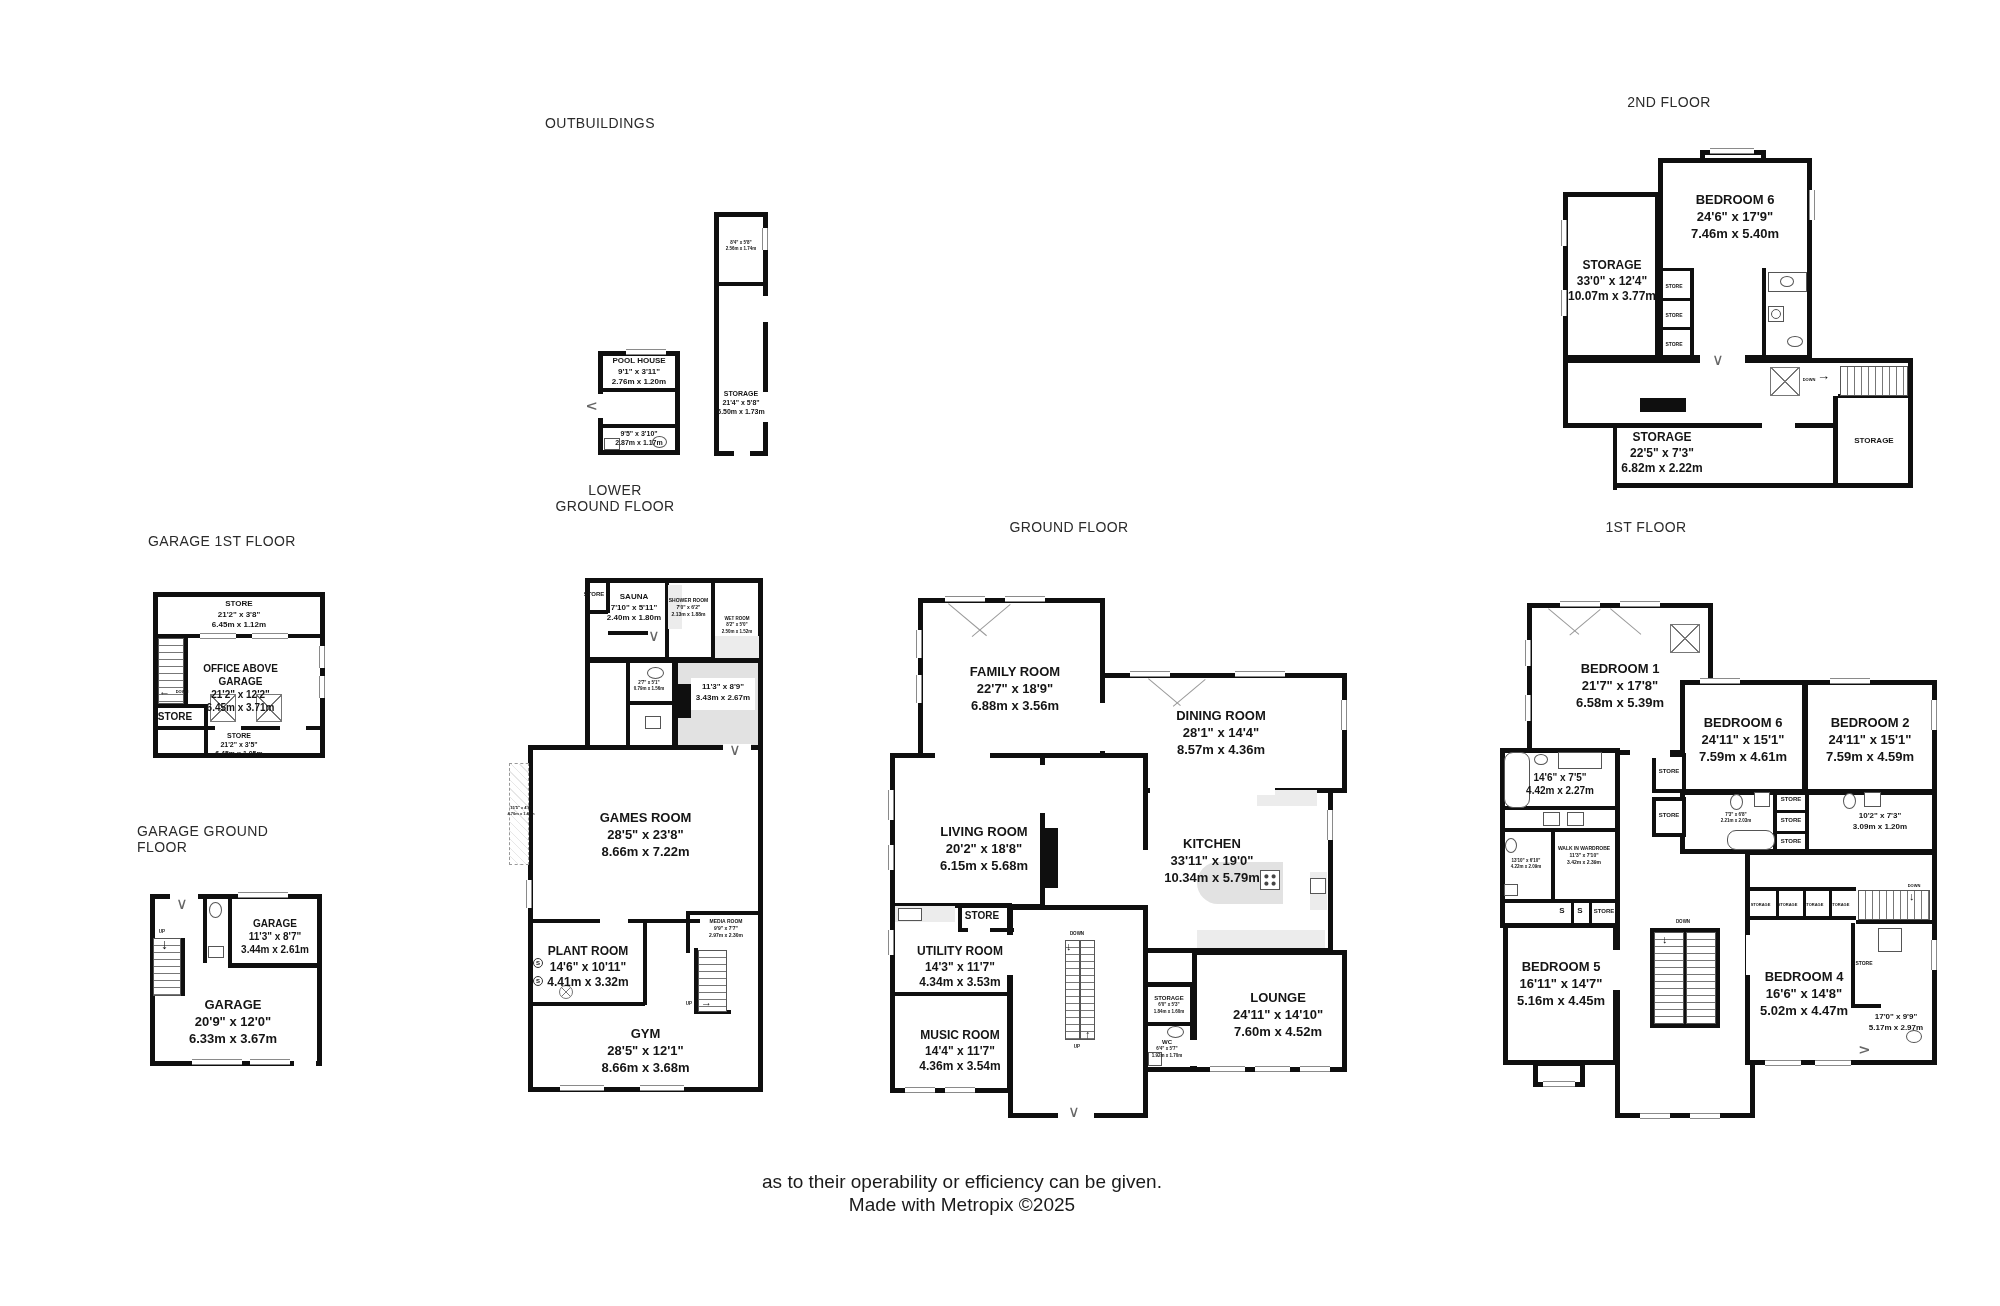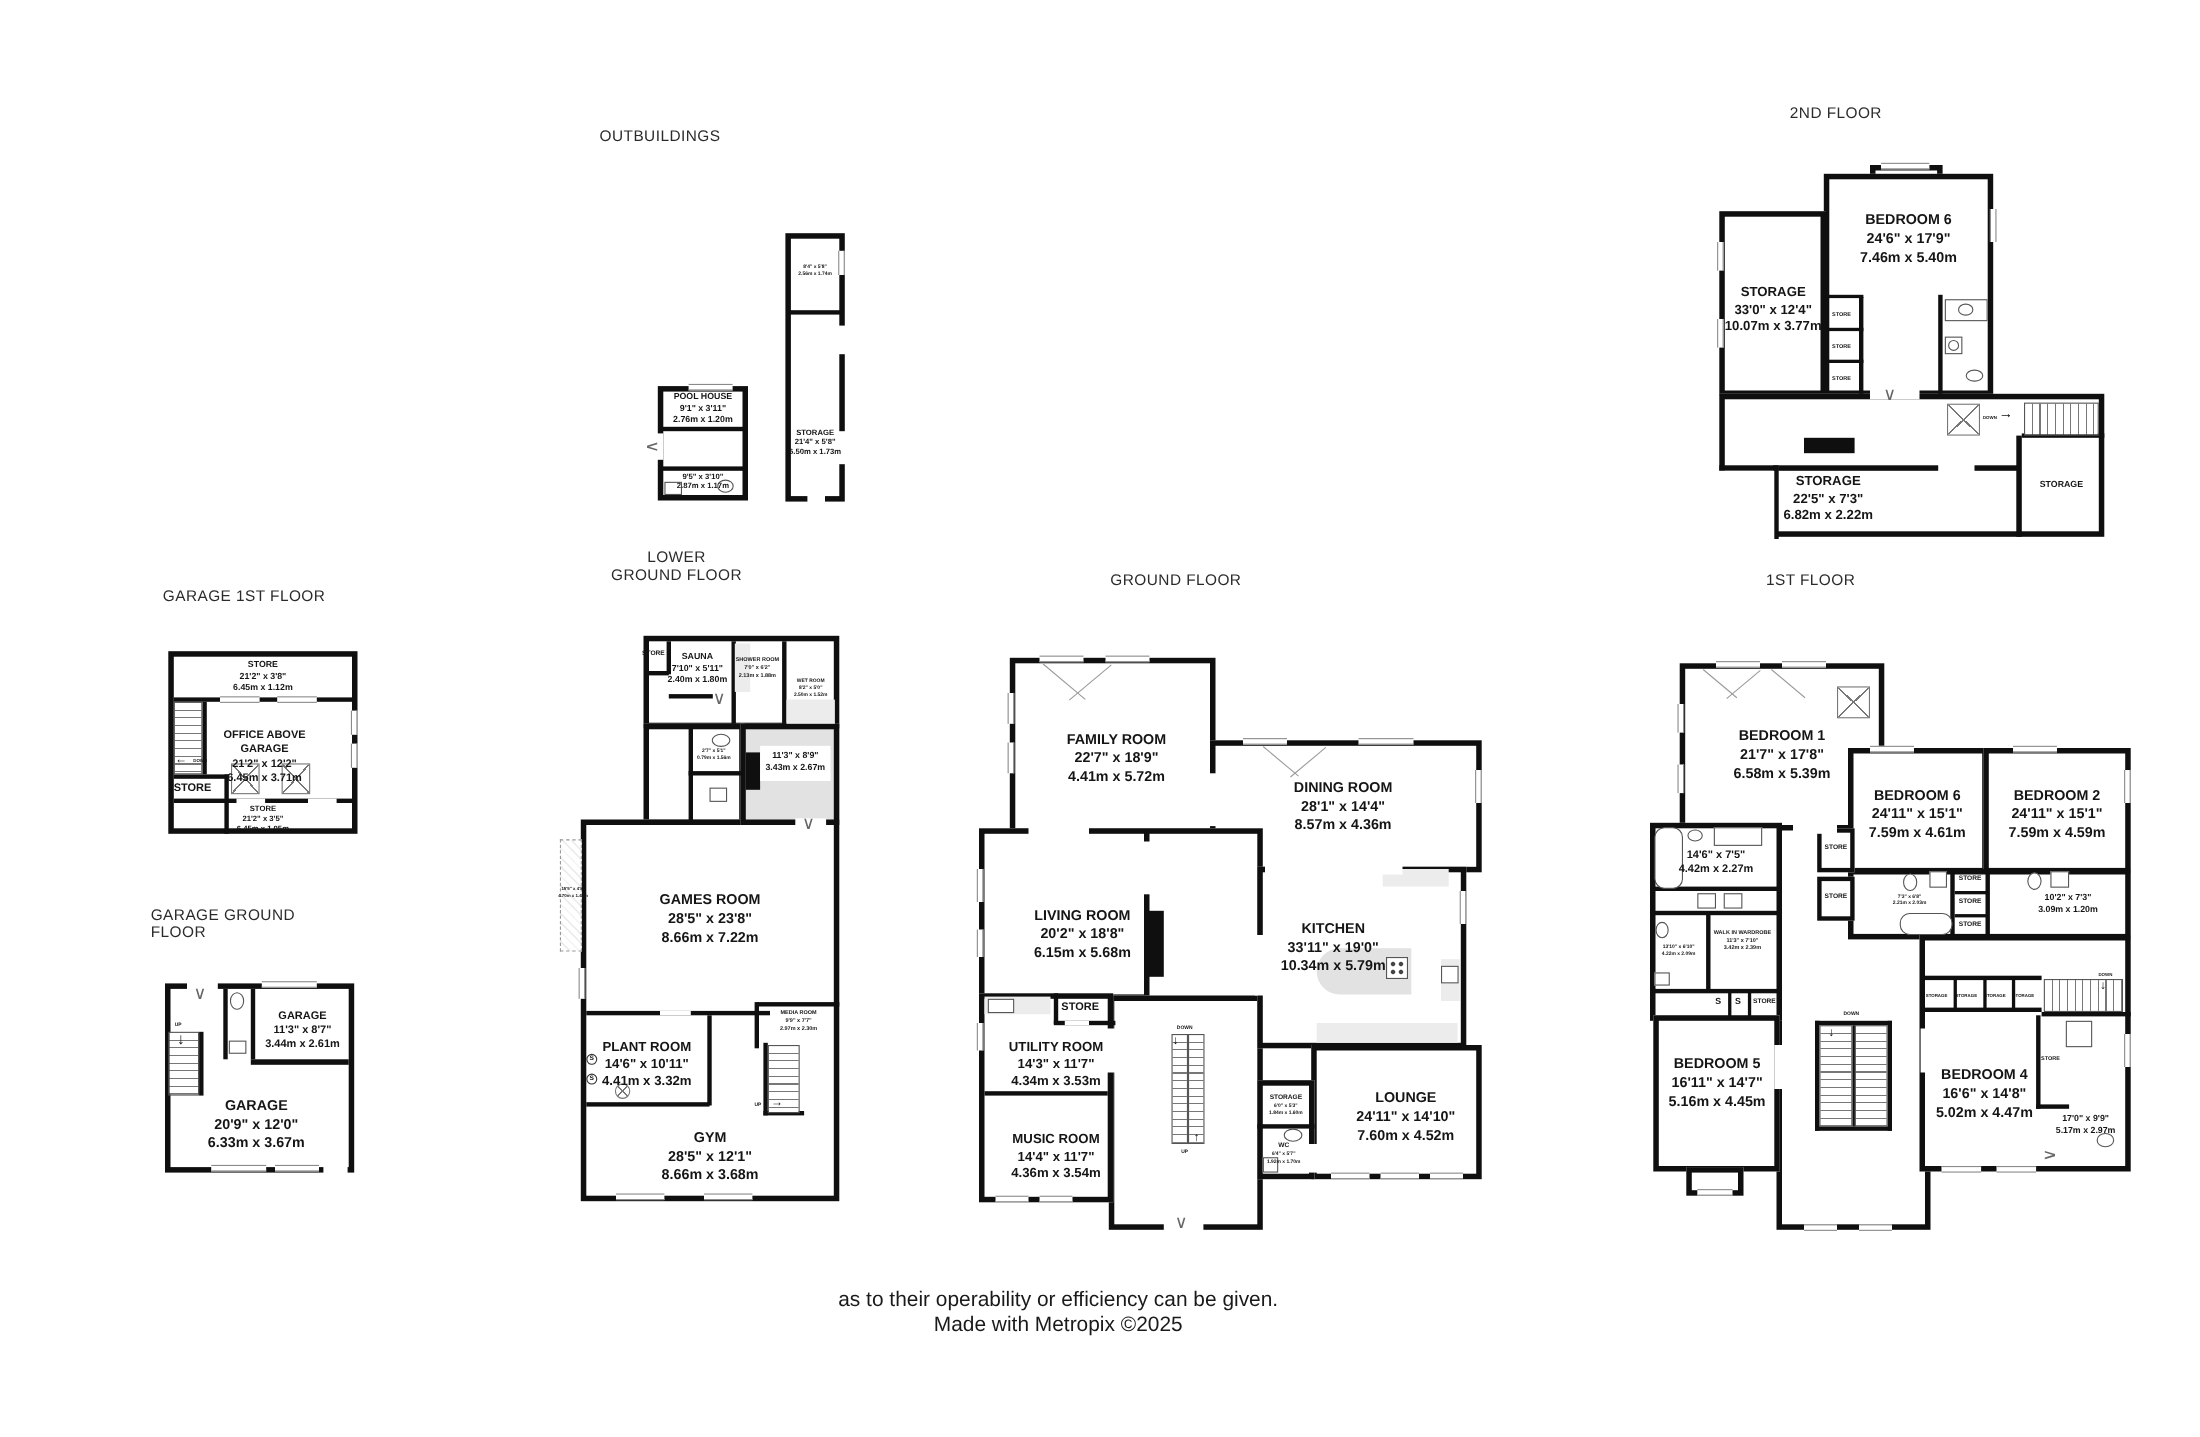--- a/index.html
+++ b/index.html
@@ -195,21 +195,21 @@
     <span>3.44m x 2.61m</span>
   </div>
   <div class="a rl s13" style="left:168px;top:997px;width:130px">
     <span>GARAGE</span>
     <span>20'9" x 12'0"</span>
     <span>6.33m x 3.67m</span>
   </div>
   <div class="a rl s45" style="left:152px;top:929px;width:20px">UP</div>
   <div class="a arr" style="left:161px;top:937px;font-size:14px">↓</div>
 
-  <div class="a title" style="left:555px;top:498px;width:120px">LOWER GROUND FLOOR</div>
+  <div class="a title" style="left:555px;top:482px;width:120px">LOWER GROUND FLOOR</div>
 
   <div class="a plan" style="left:585px;top:578px;width:178px;height:84px"></div>
   <div class="a plan" style="left:585px;top:658px;width:92px;height:92px"></div>
   <div class="a plan shade" style="left:673px;top:658px;width:90px;height:92px"></div>
   <div class="a plan" style="left:528px;top:745px;width:235px;height:347px"></div>
   <div class="a w" style="left:606px;top:583px;width:4px;height:30px"></div>
   <div class="a w" style="left:590px;top:610px;width:18px;height:4px"></div>
   <div class="a w" style="left:665px;top:583px;width:4px;height:75px"></div>
   <div class="a w" style="left:711px;top:583px;width:4px;height:75px"></div>
   <div class="a w" style="left:608px;top:631px;width:40px;height:4px"></div>
@@ -348,21 +348,21 @@
   <div class="a wv" style="left:1327px;top:810px;height:30px"></div>
   <div class="a wh" style="left:905px;top:1087px;width:30px"></div>
   <div class="a wh" style="left:945px;top:1087px;width:30px"></div>
   <div class="a wh" style="left:1210px;top:1066px;width:35px"></div>
   <div class="a wh" style="left:1255px;top:1066px;width:35px"></div>
   <div class="a wh" style="left:1300px;top:1066px;width:30px"></div>
 
   <div class="a rl s13" style="left:965px;top:664px;width:100px">
     <span>FAMILY ROOM</span>
     <span>22'7" x 18'9"</span>
-    <span>4.41m x 5.72m</span>
+    <span>6.88m x 3.56m</span>
   </div>
   <div class="a rl s13" style="left:1165px;top:708px;width:112px">
     <span>DINING ROOM</span>
     <span>28'1" x 14'4"</span>
     <span>8.57m x 4.36m</span>
   </div>
   <div class="a rl s13" style="left:928px;top:824px;width:112px">
     <span>LIVING ROOM</span>
     <span>20'2" x 18'8"</span>
     <span>6.15m x 5.68m</span>

